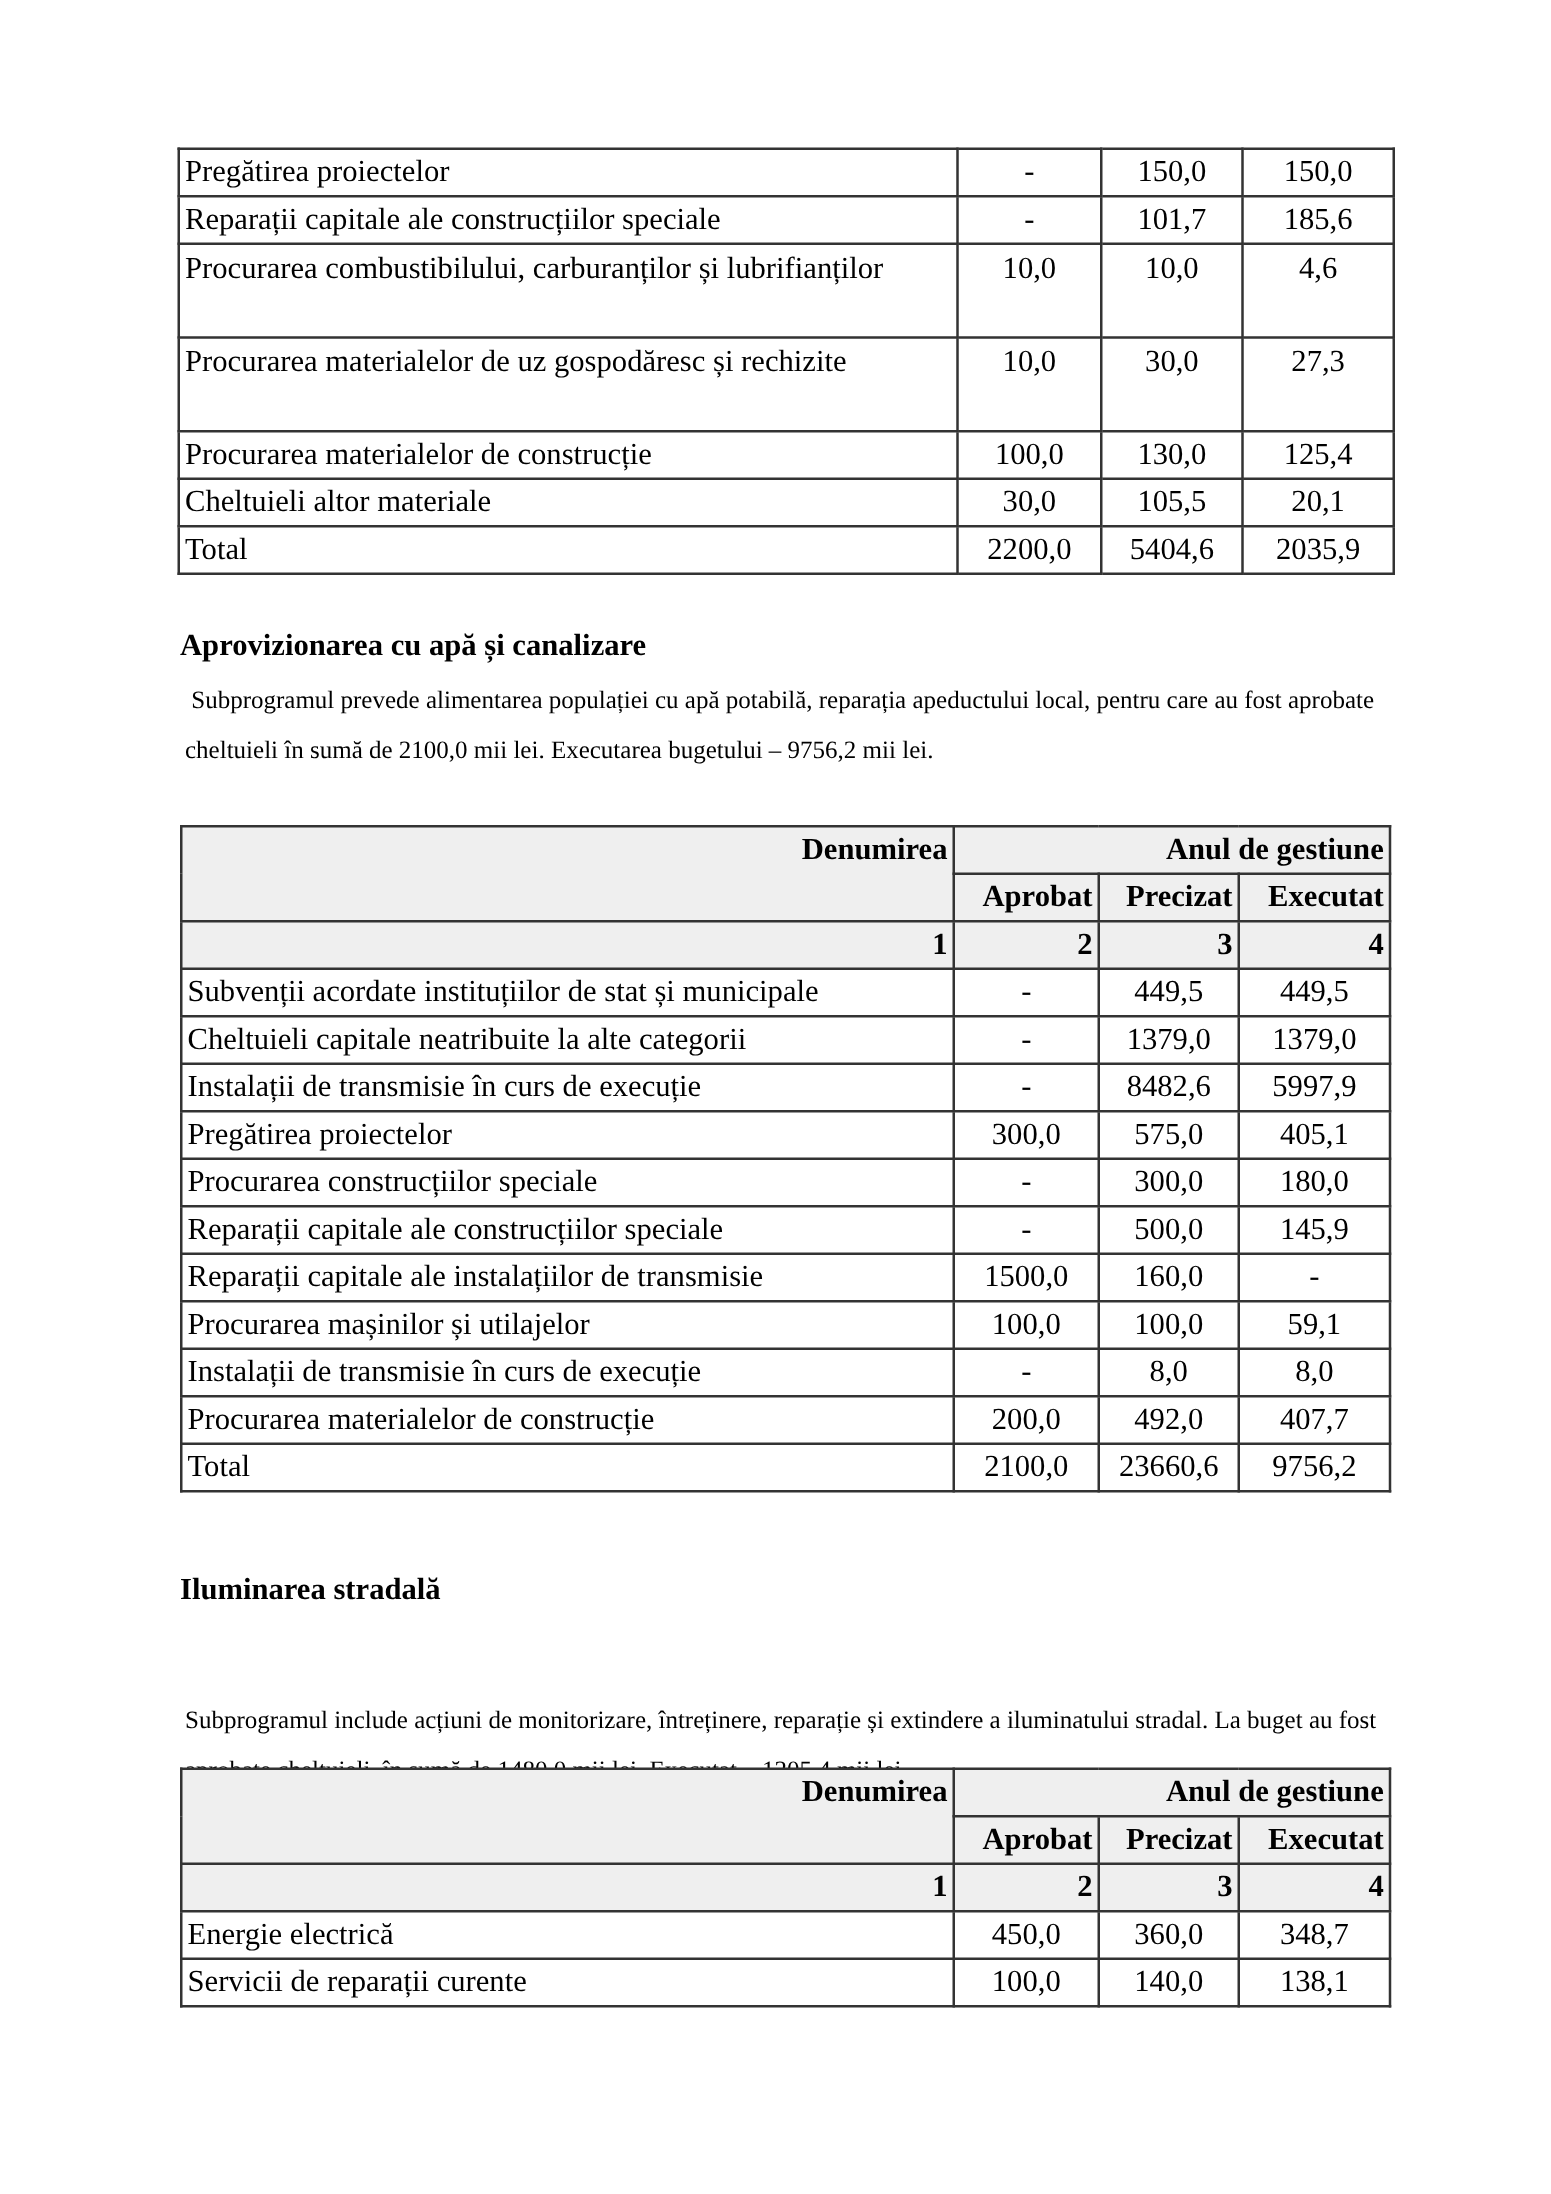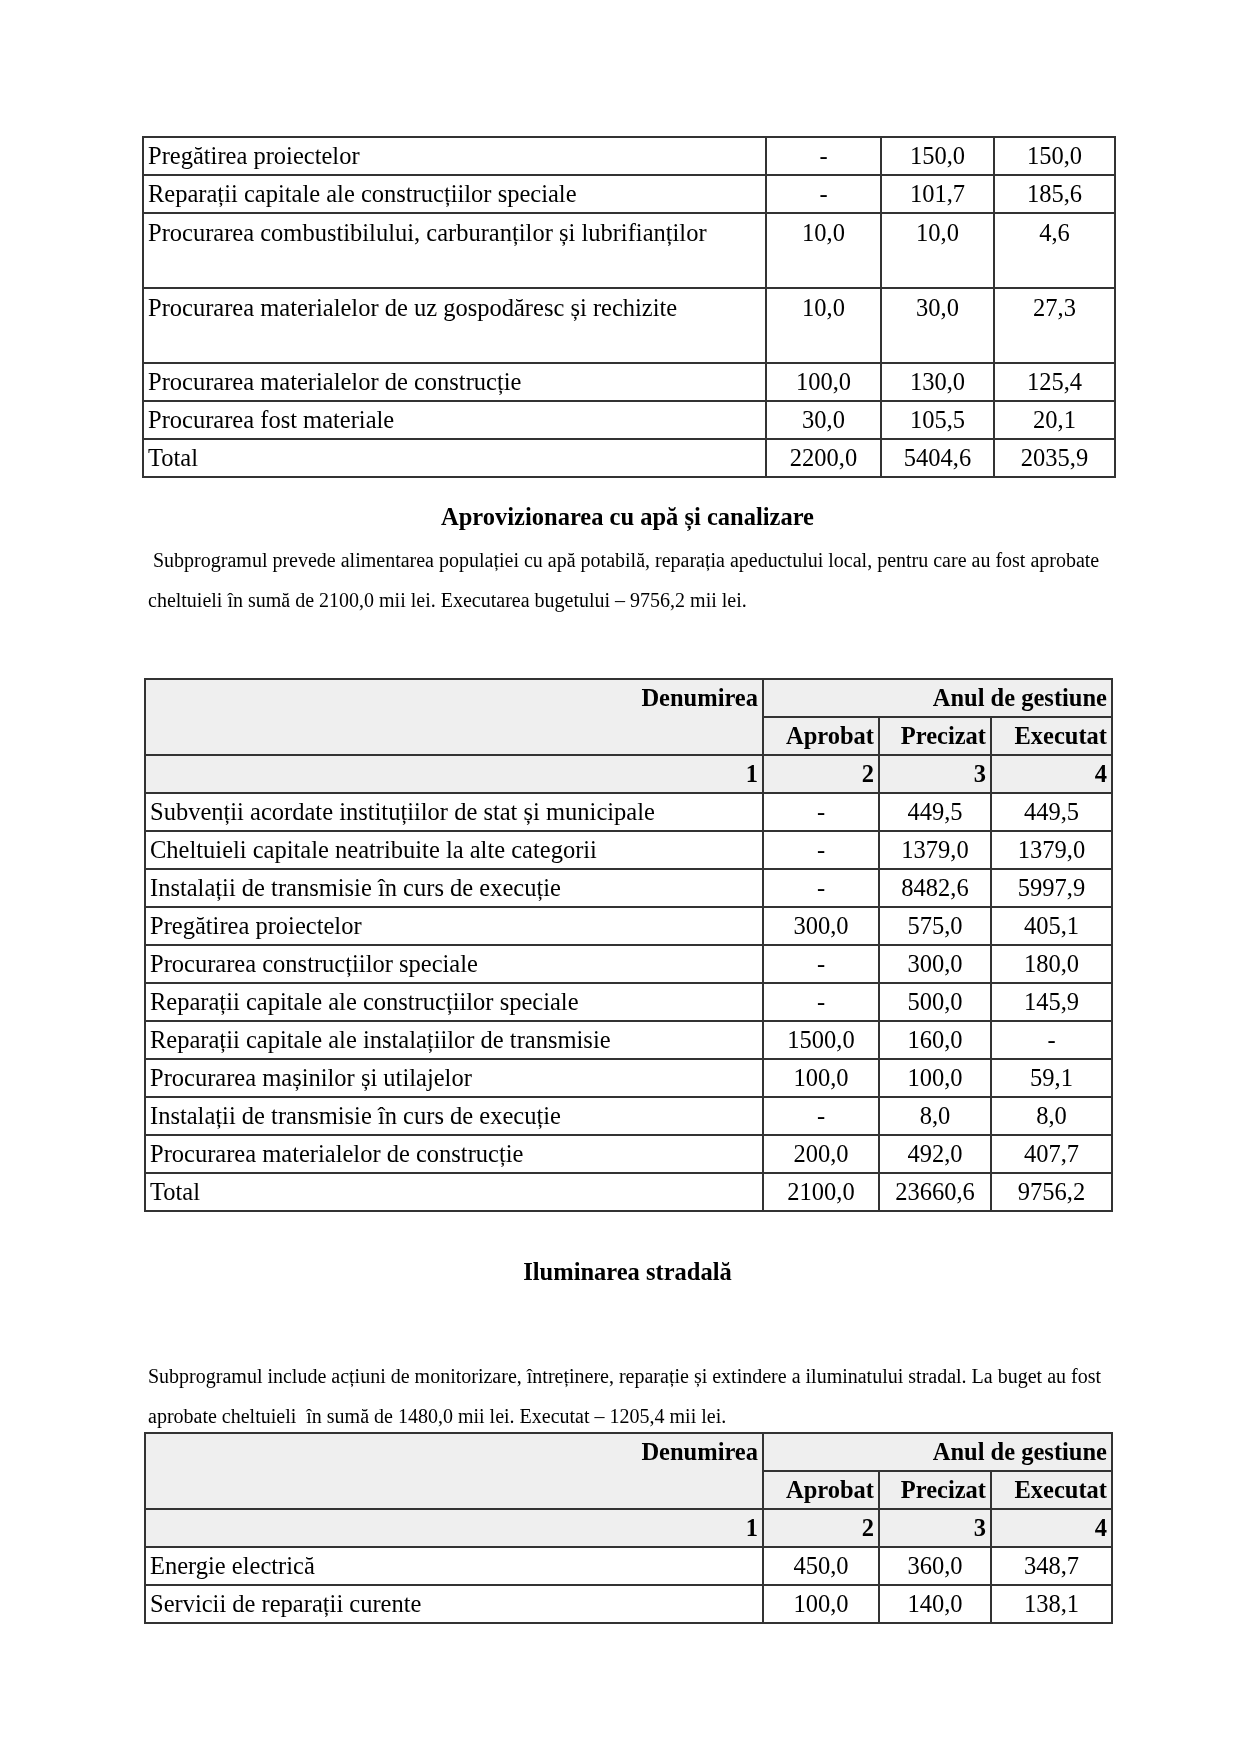--- a/index.html
+++ b/index.html
@@ -7,21 +7,20 @@
     width: 1241px; height: 1755px; position: relative; overflow: hidden;
     font-family: "Liberation Serif", "DejaVu Serif", serif;
     color: #000;
   }
   table.budget {
     position: absolute;
     border-collapse: collapse;
     table-layout: fixed;
     font-size: 24.5px;
     line-height: 1.2;
-    margin-top: 18px;
   }
   table.budget td, table.budget th {
     border: 2px solid #333;
     padding: 0 4px;
     height: 36px;
     vertical-align: middle;
   }
   table.budget td.num { text-align: center; }
   table.budget td.num.top, table.budget td.name.multi { vertical-align: top; padding-top: 4px; }
   table.budget td.num.top { padding-top: 4px; }
@@ -31,21 +30,21 @@
     font-weight: bold;
     text-align: right;
   }
   table.budget th.den { vertical-align: top; padding-top: 3px; }
   #table1 { left: 142px; top: 118px; width: 972px; }
   #table2 { left: 144px; top: 660px; width: 967px; }
   #table3 { left: 144px; top: 1414px; width: 967px; }
 
   .section-title {
     position: absolute; left: 144px; width: 967px;
-    text-align: center; font-weight: bold; font-size: 24.5px;
+    font-weight: bold; font-size: 24.5px;
   }
   .section-text {
     position: absolute; left: 148px; width: 960px;
     font-size: 20px; line-height: 40px;
   }
   #title2 { top: 503px; }
   #text2 { top: 540px; }
   #title3 { top: 1258px; }
   #text3 { top: 1356px; }
 </style>
@@ -84,21 +83,21 @@
       <td class="num top">30,0</td>
       <td class="num top">27,3</td>
     </tr>
     <tr>
       <td class="name">Procurarea materialelor de construcție</td>
       <td class="num">100,0</td>
       <td class="num">130,0</td>
       <td class="num">125,4</td>
     </tr>
     <tr>
-      <td class="name">Procurarea fost materiale</td>
+      <td class="name">Cheltuieli altor materiale</td>
       <td class="num">30,0</td>
       <td class="num">105,5</td>
       <td class="num">20,1</td>
     </tr>
     <tr>
       <td class="name">Total</td>
       <td class="num">2200,0</td>
       <td class="num">5404,6</td>
       <td class="num">2035,9</td>
     </tr>

